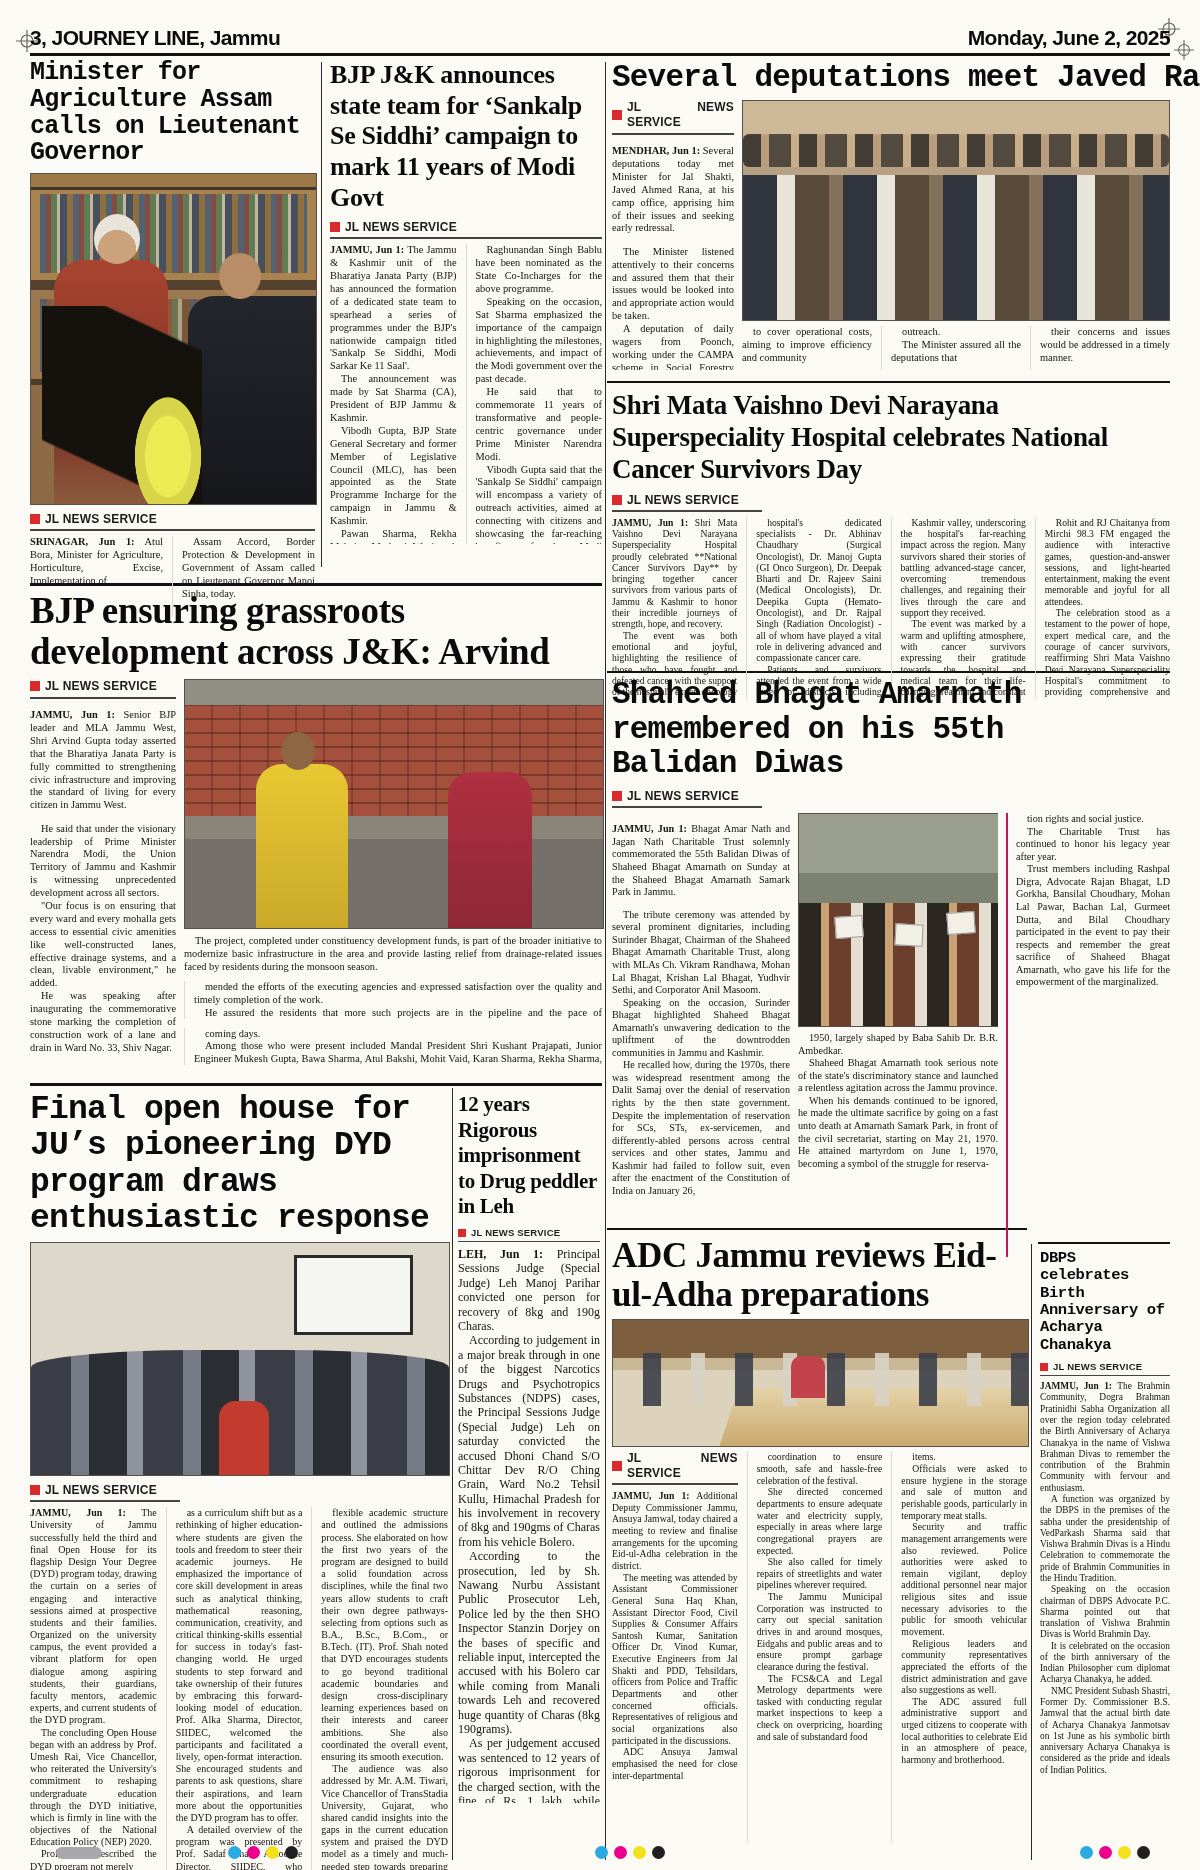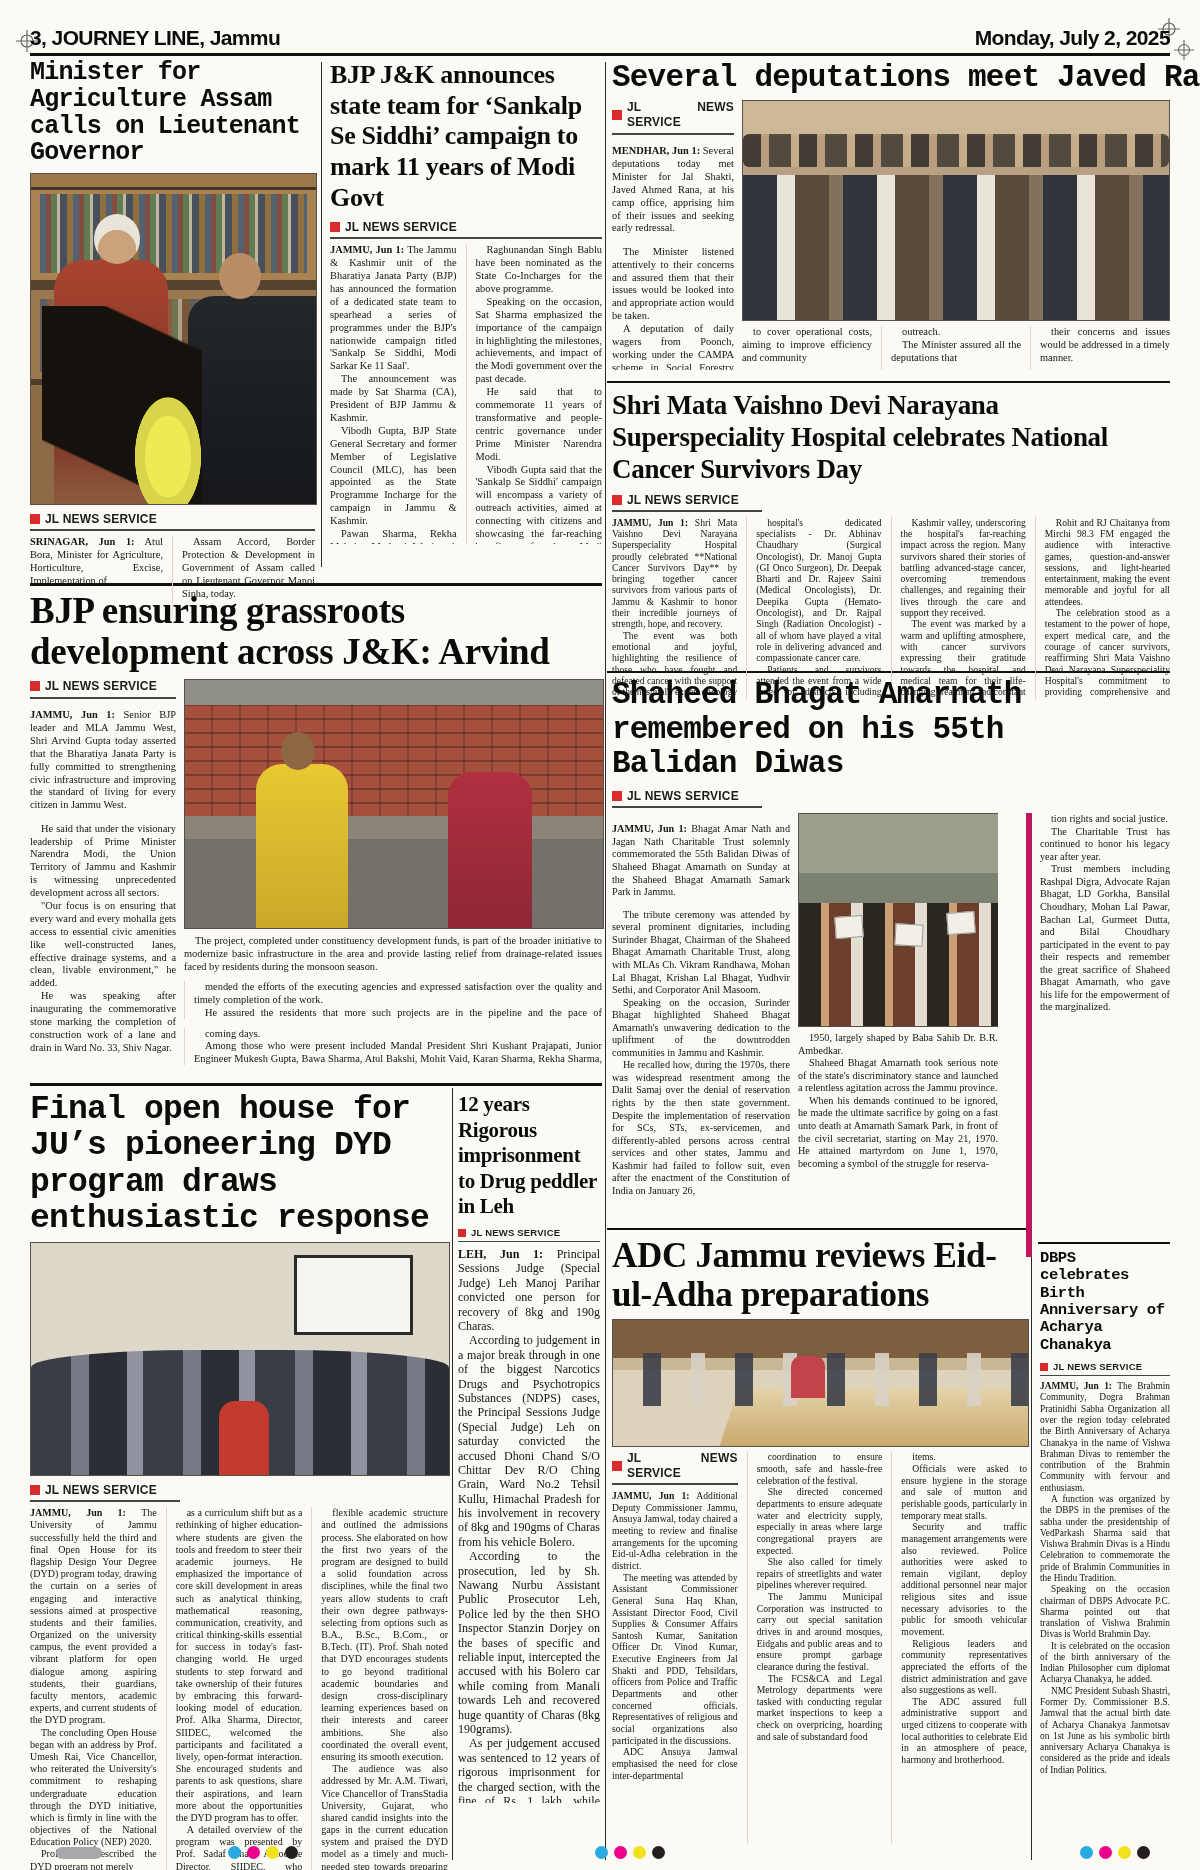--- a/index.html
+++ b/index.html
@@ -120,21 +120,21 @@
   #ju .col{font-size:10px;line-height:1.22;}
   #leh{left:458px;top:1092px;width:142px;}
   #leh h2{font-size:21px;line-height:1.22;}
   #leh .col{height:556px;font-size:12px;line-height:1.2;}
   #shaheed{left:612px;top:678px;width:558px;}
   #shaheed h2{font-size:31px;line-height:1.12;width:520px;}
   .sh-row{display:flex;gap:8px;}
   .sh-c1{width:178px;flex:0 0 auto;height:444px;overflow:hidden;text-align:justify;font-size:10.2px;line-height:1.23;}
   .sh-c2{width:200px;flex:0 0 auto;height:444px;overflow:hidden;text-align:justify;font-size:10.2px;line-height:1.23;}
   .sh-c3{flex:1;height:444px;overflow:hidden;text-align:justify;font-size:10.2px;line-height:1.23;
-         border-left:6px solid #be185d;padding-left:8px;margin-left:20px;}
+         border-left:2px solid #be185d;padding-left:8px;}
   .sh-c2 .paras{margin-top:5px;}
   #adc{left:612px;top:1236px;width:415px;}
   #adc h2{font-size:35px;line-height:1.12;}
   #adc .cols{height:392px;margin-top:4px;}
   #adc .col{font-size:9.7px;line-height:1.2;}
   #dbps{left:1040px;top:1250px;width:130px;}
   #dbps h2{font-size:15.5px;line-height:1.12;letter-spacing:-0.4px;}
   #dbps .col{height:500px;font-size:9.4px;line-height:1.2;}
   
   .vr{position:absolute;width:1px;background:#2a2a2a;}
@@ -157,21 +157,21 @@
         <circle cx="11" cy="11" r="6" fill="none" stroke="#666" stroke-width="1.2"></circle>
         <path d="M11 0V22M0 11H22" stroke="#666" stroke-width="1.2"></path>
       </svg></div>
   <div class="reg" style="left:1174px;top:40px"><svg width="20" height="20" viewBox="0 0 22 22">
         <circle cx="11" cy="11" r="6" fill="none" stroke="#666" stroke-width="1.2"></circle>
         <path d="M11 0V22M0 11H22" stroke="#666" stroke-width="1.2"></path>
       </svg></div>
 
   <header class="masthead">
     <span>3, JOURNEY LINE, Jammu</span>
-    <span>Monday, July 2, 2025</span>
+    <span>Monday, June 2, 2025</span>
   </header>
   <div class="hr" style="left:30px;top:53px;width:1140px;height:3px"></div>
 
   <div class="vr" style="left:321px;top:62px;height:505px"></div>
   <div class="vr" style="left:605px;top:62px;height:1798px"></div>
   <div class="vr" style="left:452px;top:1088px;height:772px"></div>
   <div class="vr" style="left:1031px;top:1244px;height:616px"></div>
   <div class="hr" style="left:607px;top:381px;width:563px;height:2px"></div>
   <div class="hr" style="left:607px;top:671px;width:563px;height:2px"></div>
   <div class="hr" style="left:30px;top:583px;width:572px;height:3px"></div>

